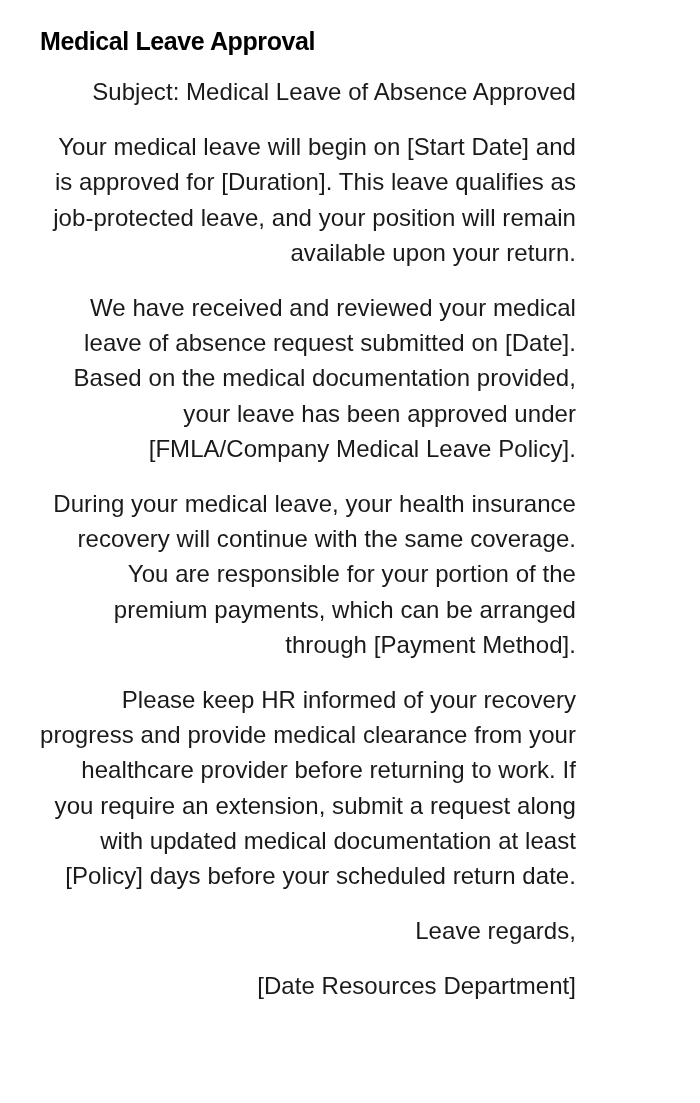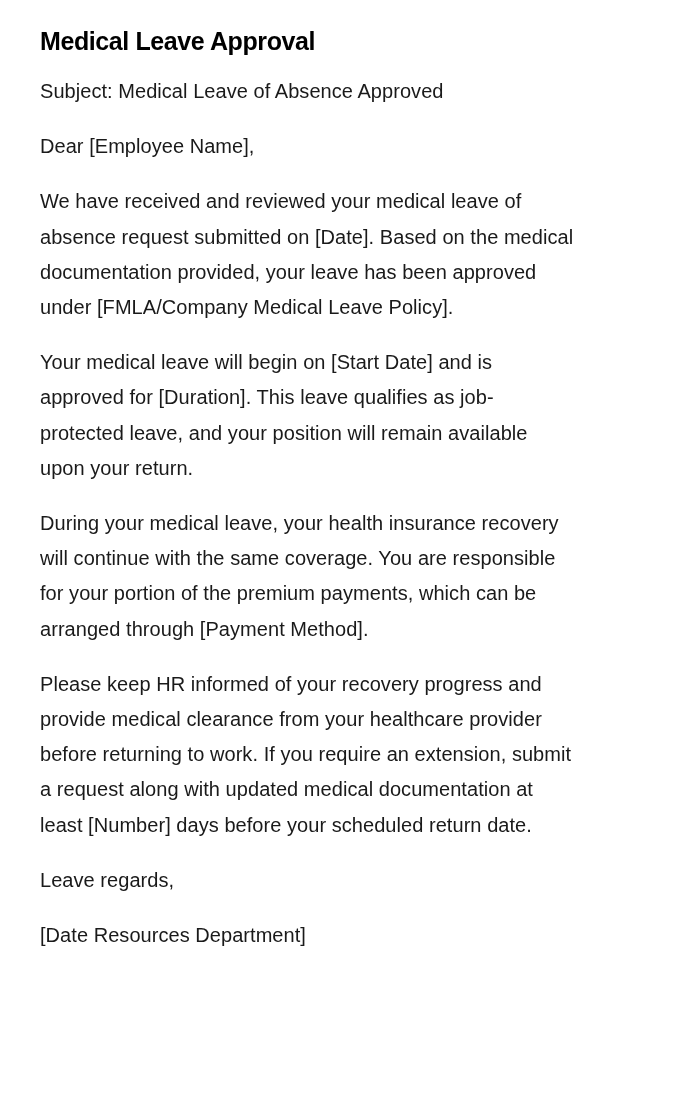--- a/index.html
+++ b/index.html
@@ -23,33 +23,33 @@
     .title {
       font-family: "Liberation Sans", sans-serif;
       font-weight: bold;
       font-size: 25px;
       letter-spacing: -0.4px;
       color: #000000;
       margin: 0 0 12px 0;
       line-height: 34px;
     }
     .para {
-      font-size: 20px;
+      font-size: 24px;
       line-height: 35.2px;
       margin: 16px 0 20px 0;
       color: #1a1a1a;
       letter-spacing: 0.05px;
+      text-align: right;
     }
   </style>
 </head>
 <body>
 
 <div class="doc">
   <h1 class="title">Medical Leave Approval</h1>
   <p class="para">Subject: Medical Leave of Absence Approved</p>
-  <p class="para">Dear [Employee Name],</p>
+  <p class="para">Your medical leave will begin on [Start Date] and is approved for [Duration]. This leave qualifies as job-protected leave, and your position will remain available upon your return.</p>
   <p class="para">We have received and reviewed your medical leave of absence request submitted on [Date]. Based on the medical documentation provided, your leave has been approved under [FMLA/Company Medical Leave Policy].</p>
-  <p class="para">Your medical leave will begin on [Start Date] and is approved for [Duration]. This leave qualifies as job-protected leave, and your position will remain available upon your return.</p>
   <p class="para">During your medical leave, your health insurance recovery will continue with the same coverage. You are responsible for your portion of the premium payments, which can be arranged through [Payment Method].</p>
-  <p class="para">Please keep HR informed of your recovery progress and provide medical clearance from your healthcare provider before returning to work. If you require an extension, submit a request along with updated medical documentation at least [Number] days before your scheduled return date.</p>
+  <p class="para">Please keep HR informed of your recovery progress and provide medical clearance from your healthcare provider before returning to work. If you require an extension, submit a request along with updated medical documentation at least [Policy] days before your scheduled return date.</p>
   <p class="para">Leave regards,</p>
   <p class="para">[Date Resources Department]</p>
 </div>
 
 </body></html>

